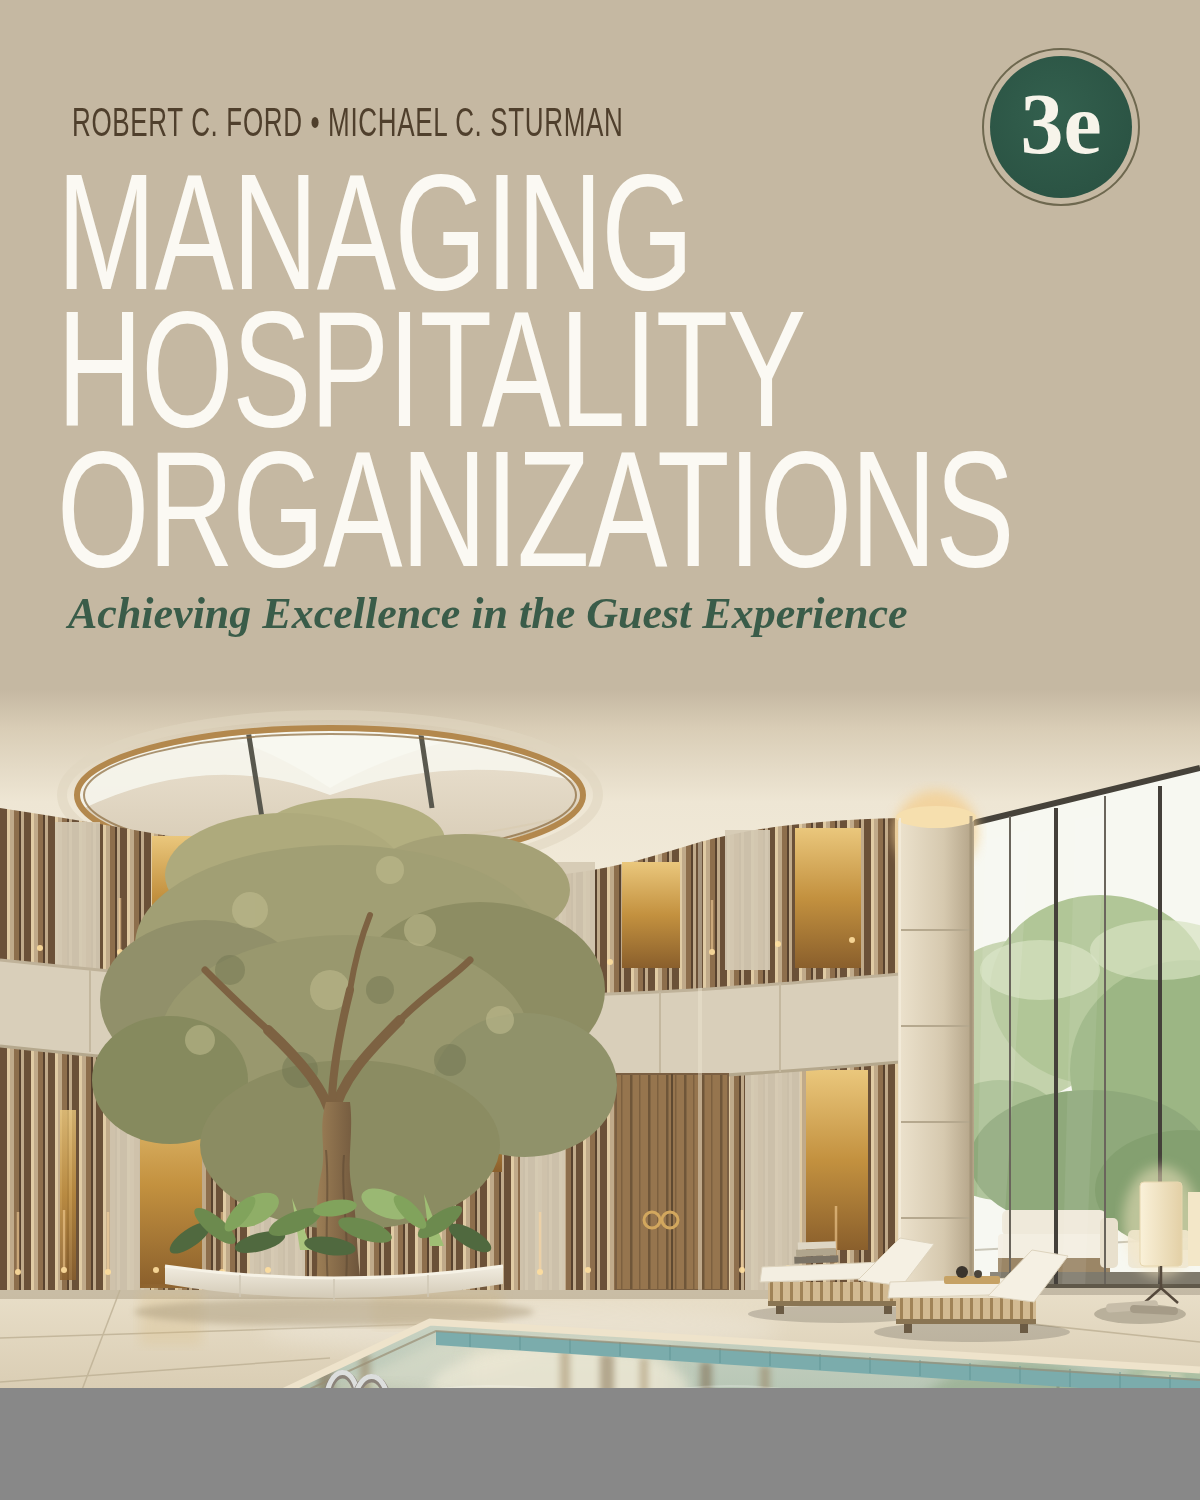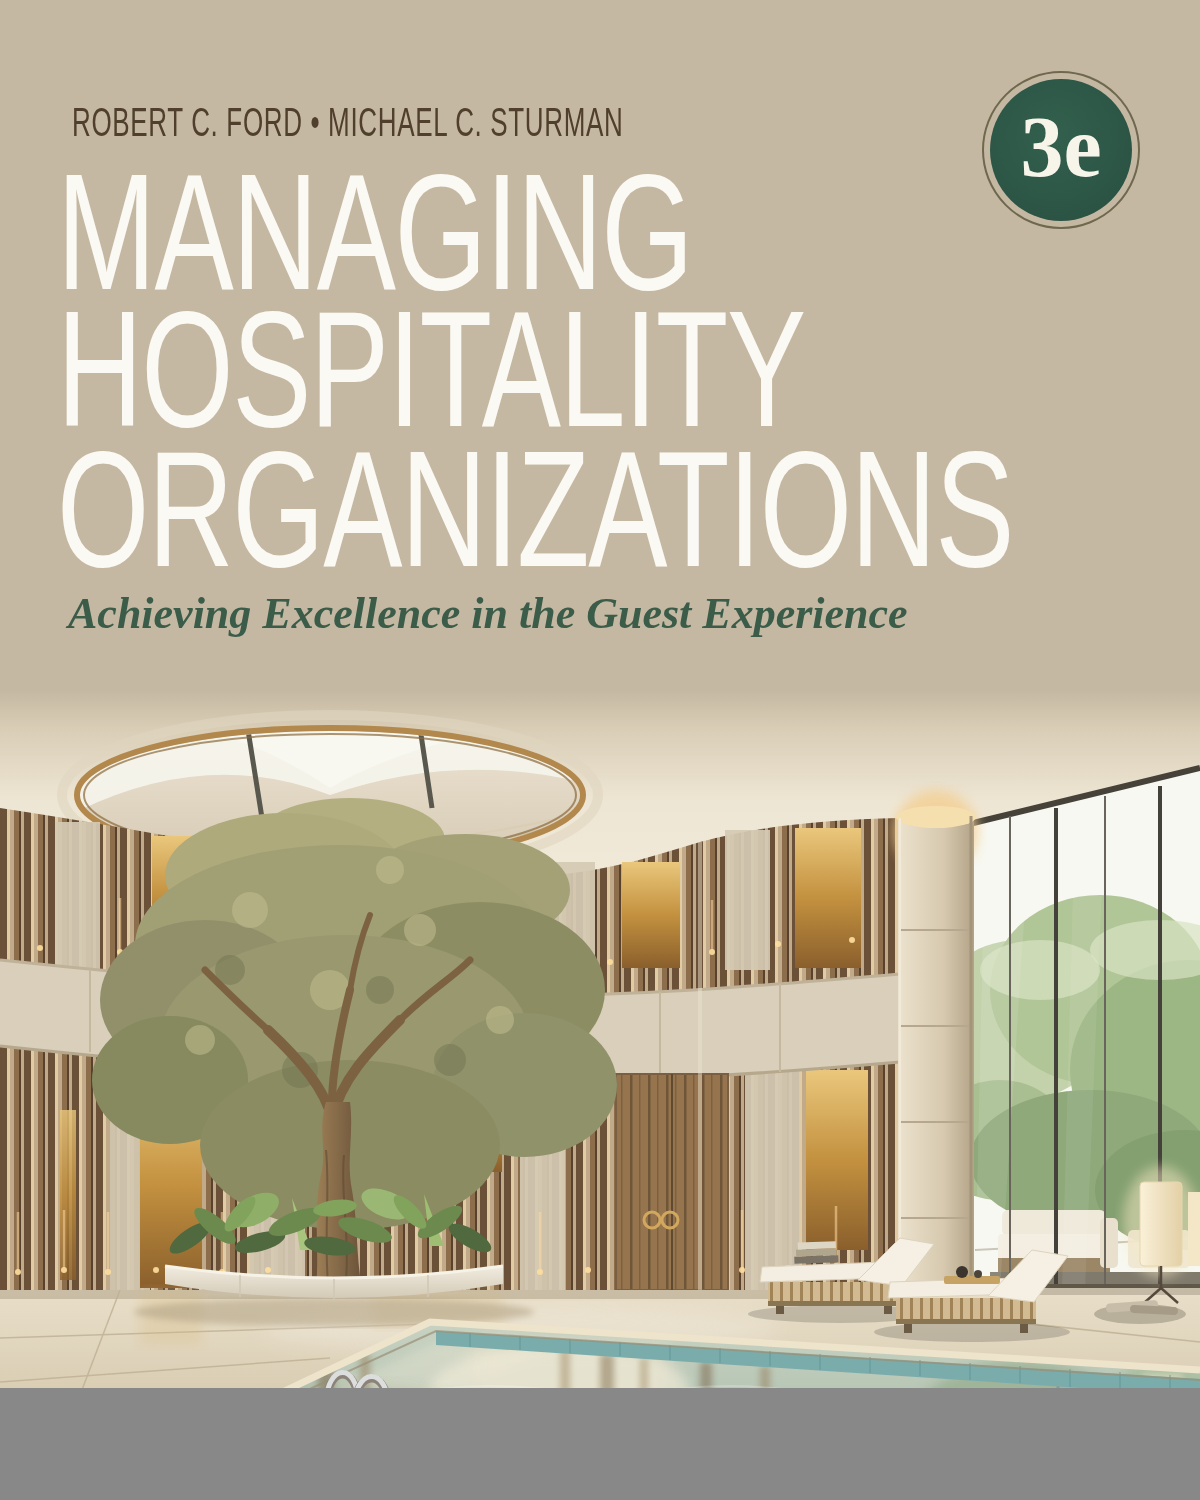--- a/index.html
+++ b/index.html
@@ -6,21 +6,21 @@
   .cover{
     position:relative;width:1200px;height:1388px;overflow:hidden;
     background:#c5b8a2;font-family:"Liberation Sans",sans-serif;
   }
   .authors{
     position:absolute;left:72px;top:100px;
     font-size:40px;font-weight:400;letter-spacing:1px;color:#4f3f2c;
     transform:scaleX(.65);transform-origin:left top;white-space:nowrap;
   }
   .edition-badge{
-    position:absolute;left:982px;top:71px;width:158px;height:158px;border-radius:50%;
+    position:absolute;left:982px;top:48px;width:158px;height:158px;border-radius:50%;
     border:2px solid #6e684f;box-sizing:border-box;
   }
   .edition-badge .inner{
     position:absolute;inset:6px;border-radius:50%;
     background:radial-gradient(circle at 45% 40%,#33604e,#284f40);
     display:flex;align-items:center;justify-content:center;
   }
   .edition-badge .inner span{
     font-family:"Liberation Serif",serif;font-weight:bold;font-size:86px;color:#f7f4ea;
     transform:translateY(-3px);

